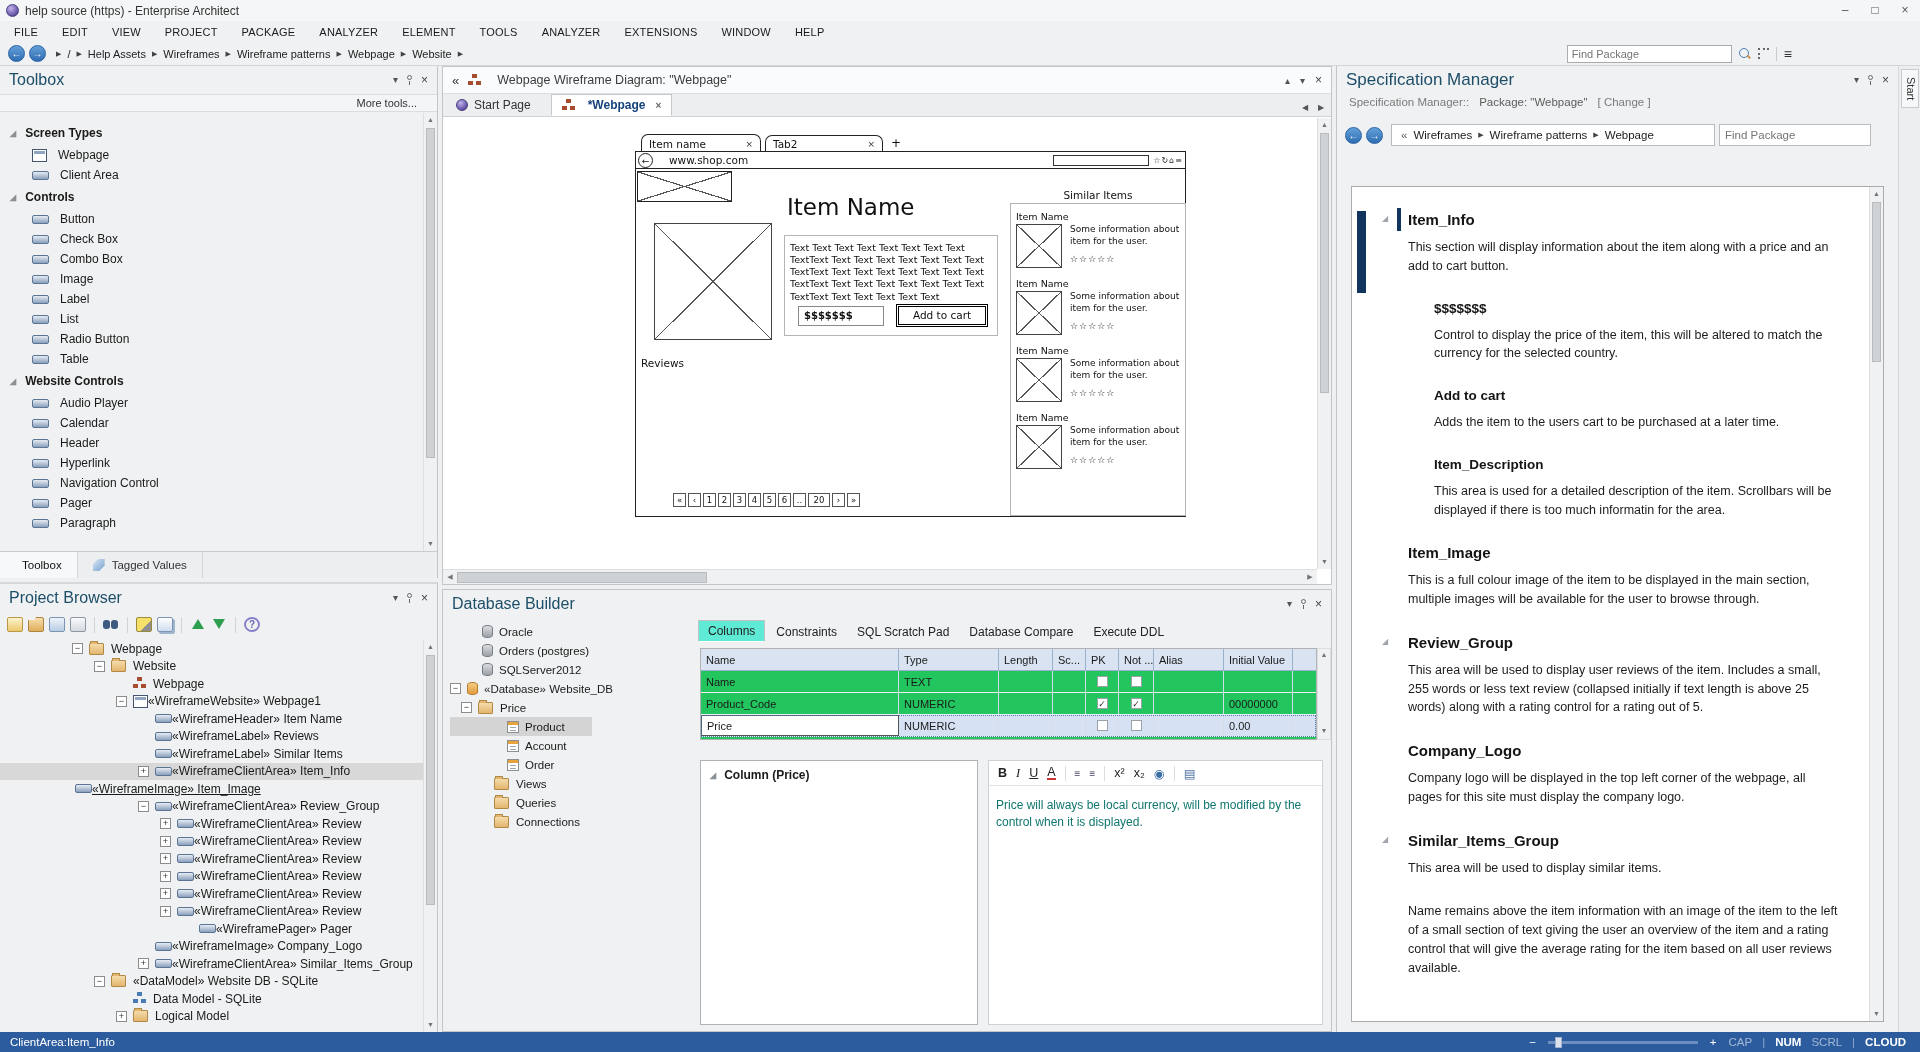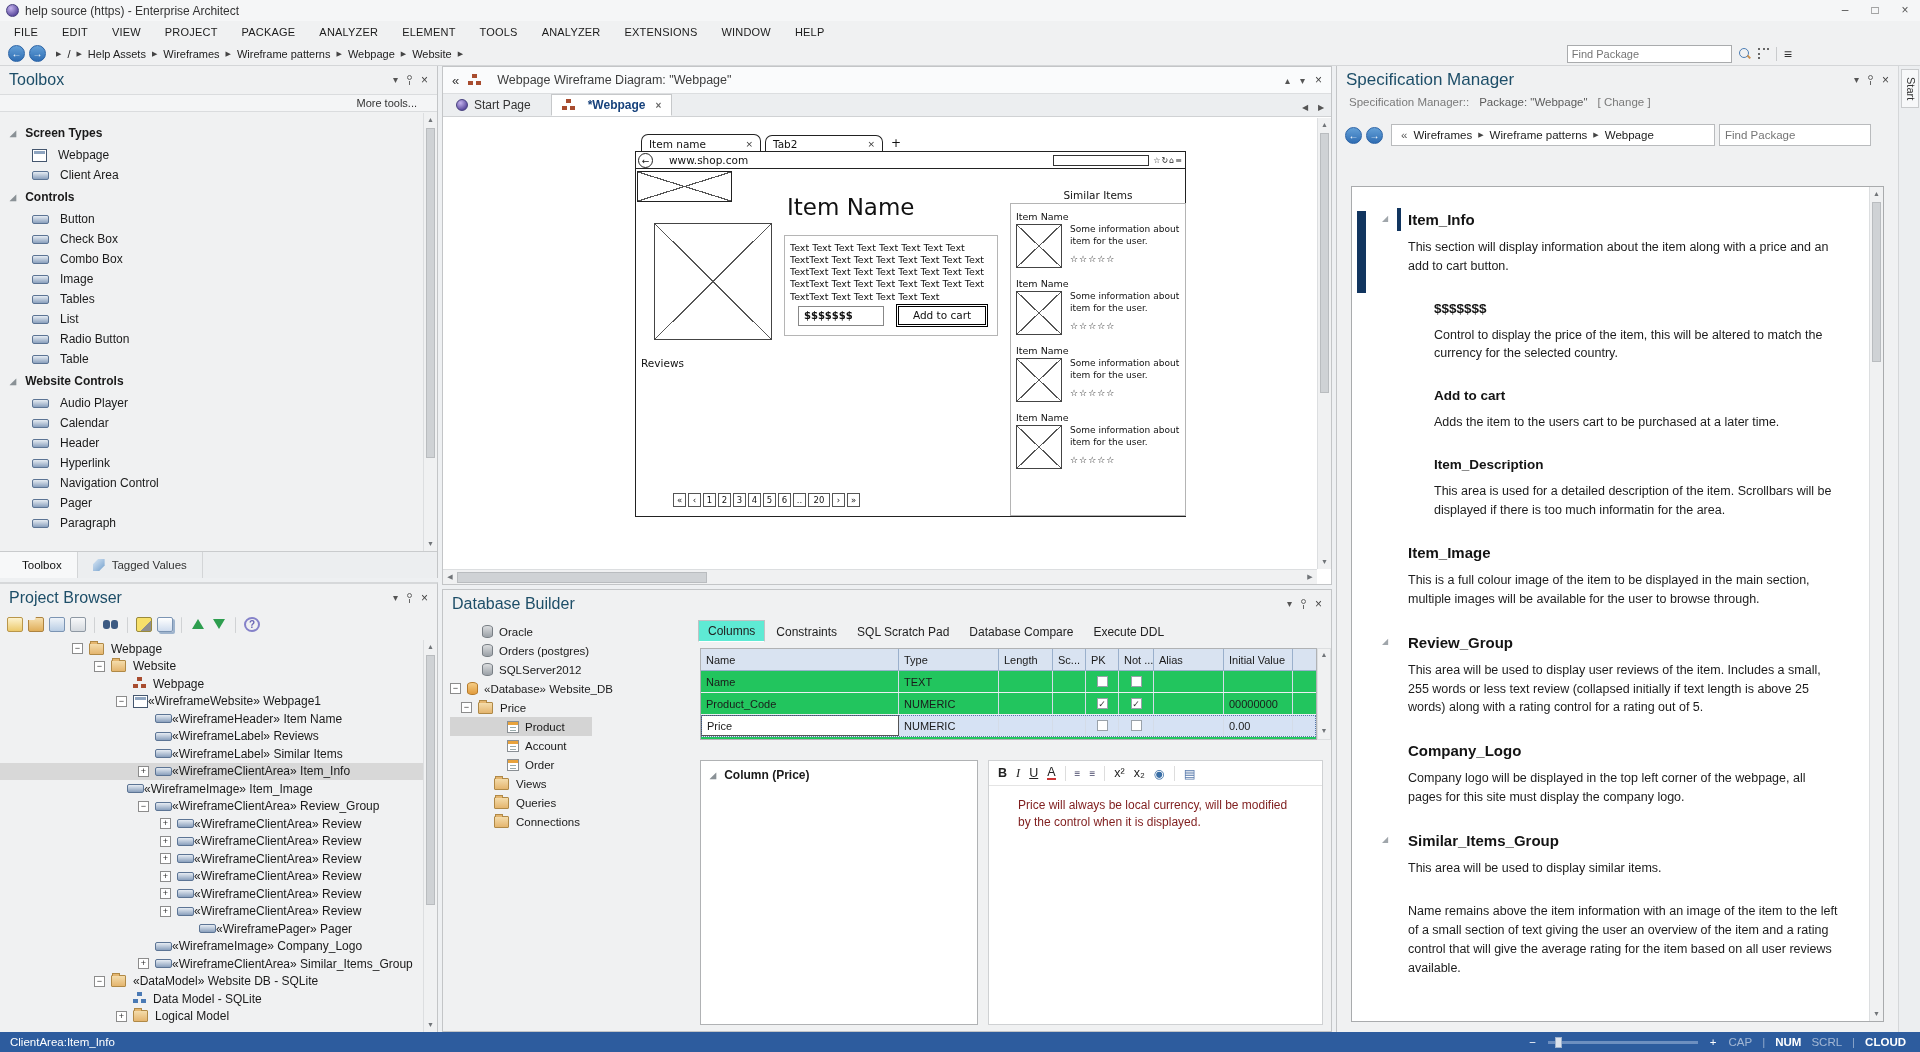--- a/index.html
+++ b/index.html
@@ -175,21 +175,21 @@
   .db-dright{position:absolute;left:290px;top:140px;right:0;bottom:0;background:#fff;border:1px solid #cfd1d3;}
   .fmtbar{height:25px;border-bottom:1px solid #e4e4e4;display:flex;align-items:center;gap:9px;padding:0 9px;font-size:12.5px;color:#222;}
   .fmt.fb{font-weight:bold;}
   .fmt.fi{font-style:italic;font-family:"Liberation Serif",serif;}
   .fmt.fu{text-decoration:underline;}
   .fmt.fa{border-bottom:2px solid #c33;line-height:1;}
   .fmt.fl{font-size:10px;color:#446;}
   .fmt.fg{color:#3a6ea5;}
   .fmt.fd{color:#5577aa;}
   .fsep{width:1px;height:15px;background:#ddd;}
-  .db-text{padding:11px 29px;font-size:12px;line-height:1.42;width:340px;color:#7f1d1d;}
+  .db-text{padding:11px 7px;font-size:12px;line-height:1.42;width:340px;color:#0f766e;}
 
   
   .specman{position:absolute;top:66px;left:1336px;width:562px;bottom:20px;background:#f0f1f2;border-left:1px solid #c3c5c7;}
   .sm-sub{padding:3px 12px 0;font-size:11.5px;color:#7a7a7a;display:flex;gap:10px;}
   .sm-crumbrow{display:flex;align-items:center;margin:16px 0 0 8px;}
   .sm-crumbbar{height:22px;background:#fff;border:1px solid #b9bbbd;display:flex;align-items:center;padding:0 9px;gap:2px;font-size:11.5px;width:324px;margin-left:4px;}
   .sm-find{width:152px;height:22px;border:1px solid #b9bbbd;font-size:11.5px;padding:0 5px;background:#fff;font-family:"Liberation Sans",sans-serif;margin-left:4px;color:#222;}
   .sm-card{position:absolute;left:14px;right:14px;top:120px;bottom:10px;background:#fff;border:1px solid #a9abad;}
   .sm-content{position:absolute;left:0;right:14px;top:0;bottom:0;padding:24px 28px 0 56px;overflow:hidden;}
   .sm-scroll{top:0;bottom:0;right:0;position:absolute;width:14px;background:#f0f1f2;border-left:1px solid #dcdee0;font-size:7px;color:#707478;text-align:center;}
@@ -331,21 +331,21 @@
               <div class="tb-item">
                   <span class="ic-ctrl"></span>
                   <span>Combo Box</span>
                 </div>
               <div class="tb-item">
                   <span class="ic-ctrl"></span>
                   <span>Image</span>
                 </div>
               <div class="tb-item">
                   <span class="ic-ctrl"></span>
-                  <span>Tables</span>
+                  <span>Label</span>
                 </div>
               <div class="tb-item">
                   <span class="ic-ctrl"></span>
                   <span>List</span>
                 </div>
               <div class="tb-item">
                   <span class="ic-ctrl"></span>
                   <span>Radio Button</span>
                 </div>
               <div class="tb-item">
@@ -471,21 +471,21 @@
           <div class="trow" style="padding-left: 138px;">
             <span class="exp"></span>
             <span class="ic-ctrl"></span>
             <span>«WireframeLabel» Similar Items</span>
           </div>
           <div class="trow sel" style="padding-left: 138px;">
             <span class="exp">+</span>
             <span class="ic-ctrl"></span>
             <span>«WireframeClientArea» Item_Info</span>
           </div>
-          <div class="trow" style="padding-left: 110px;">
+          <div class="trow" style="padding-left: 58px; text-decoration: underline;">
             <span class="exp"></span>
             <span class="ic-ctrl"></span>
             <span>«WireframeImage» Item_Image</span>
           </div>
           <div class="trow" style="padding-left: 138px;">
             <span class="exp">−</span>
             <span class="ic-ctrl"></span>
             <span>«WireframeClientArea» Review_Group</span>
           </div>
           <div class="trow" style="padding-left: 160px;">

